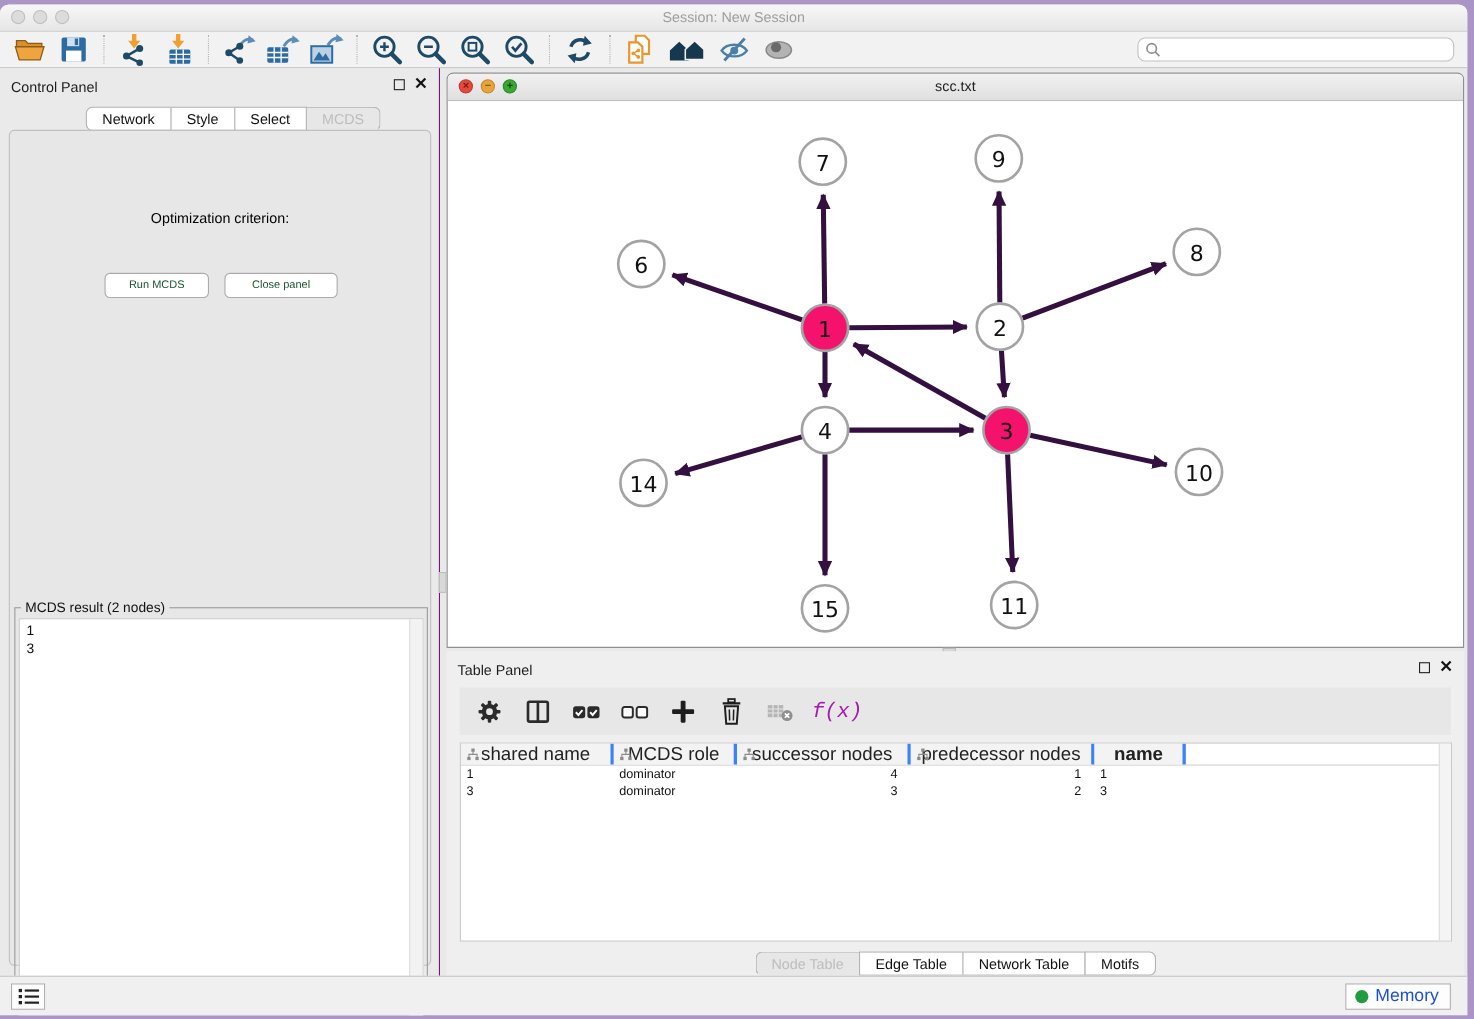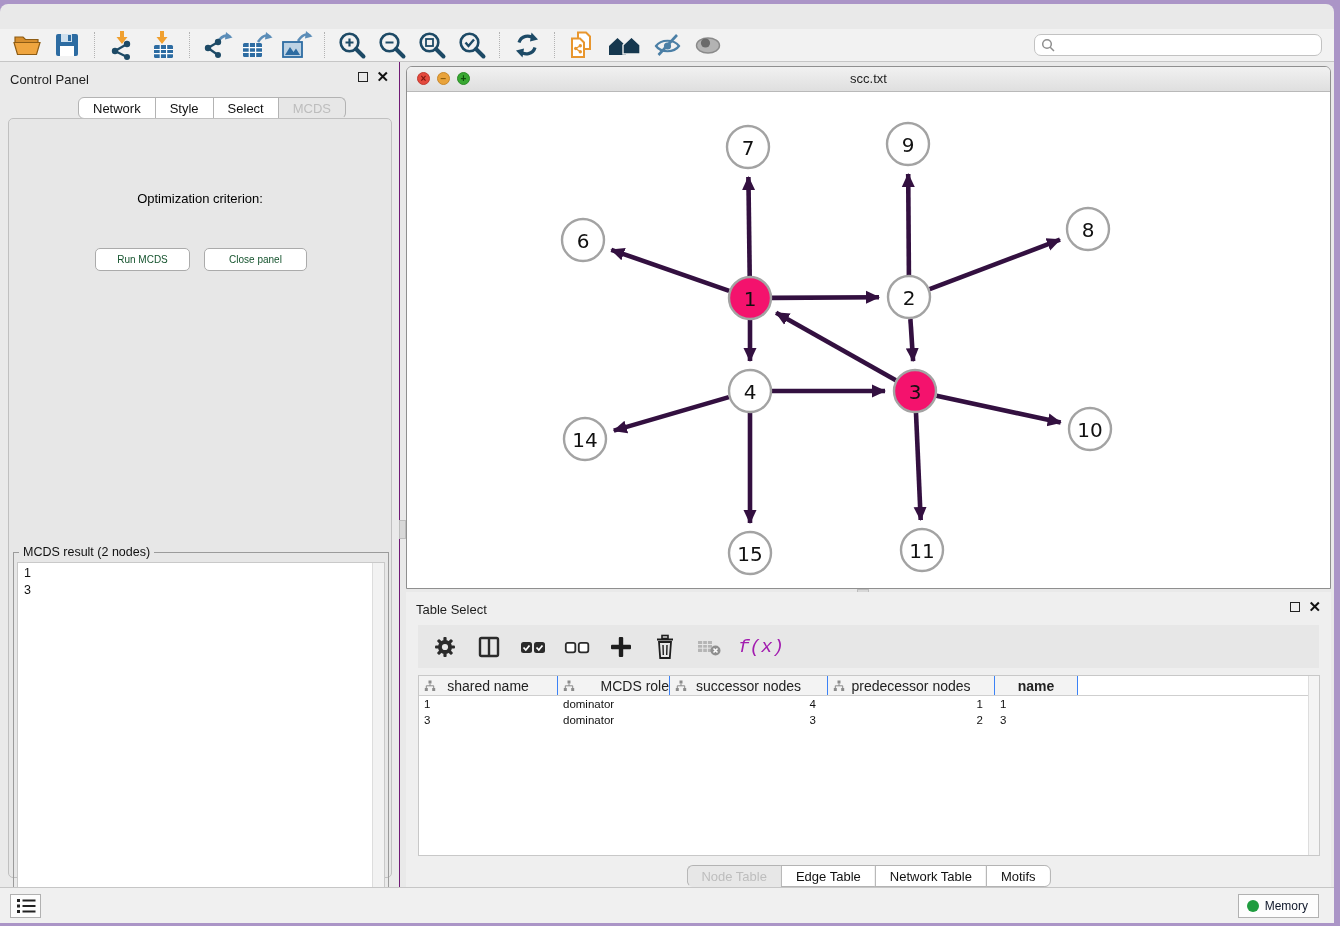--- a/index.html
+++ b/index.html
@@ -95,43 +95,51 @@
   .splitter-h{position:absolute;left:857px;top:585px;width:12px;height:6px;background:#d8d8d8;border:1px solid #bdbdbd;box-sizing:border-box;}
   
   #table-panel{position:absolute;left:406px;top:588px;width:925px;height:296px;background:#efefef;}
   #tp-toolbar{position:absolute;left:12px;right:12px;top:33px;height:43px;background:#e7e7e7;
     display:flex;align-items:center;padding-left:12px;box-sizing:border-box;gap:14px;}
   .tpbtn{display:flex;align-items:center;justify-content:center;width:30px;height:30px;flex:0 0 auto;}
   .fx{font-family:Liberation Mono, monospace;font-style:italic;font-size:19px;color:#a21caf;}
   #tp-table{position:absolute;left:12px;right:11px;top:83px;height:181px;background:#fff;
     border:1px solid #c8c8c8;box-sizing:border-box;overflow:hidden;}
   #thead{display:flex;height:19px;border-bottom:1px solid #cfcfcf;}
-  .th{position:relative;background:#f3f3f3;border-right:1px solid #3b82f6;box-sizing:border-box;
-    display:flex;align-items:center;justify-content:center;font-size:14px;color:#222;flex:0 0 auto;}
+  .th{position:relative;background:#f3f3f3;border-right:3px solid #3b82f6;box-sizing:border-box;
+    display:flex;align-items:center;justify-content:center;font-size:17px;color:#222;flex:0 0 auto;}
   .th .tree-ic{position:absolute;left:5px;top:4px;}
   .tr{display:flex;height:16px;align-items:center;}
   .td{font-size:11.5px;color:#111;box-sizing:border-box;flex:0 0 auto;white-space:nowrap;overflow:hidden;}
   .td.align-left{padding-left:5px;text-align:left;}
   .td.align-right{padding-right:12px;text-align:right;}
   #table-vtrack{position:absolute;right:0;top:0;bottom:0;width:10px;background:#f4f4f4;border-left:1px solid #ddd;}
   #table-tabs{left:50%;transform:translateX(-50%);top:273px;}
   
   #statusbar{position:absolute;left:0;bottom:0;width:100%;height:35px;
     background:#f0f0f0;border-top:1px solid #c6c6c6;}
   #task-btn{position:absolute;left:10px;top:6px;width:31px;height:24px;background:#fdfdfd;
     border:1px solid #b1b1b1;display:flex;align-items:center;justify-content:center;box-sizing:border-box;}
   #memory-btn{position:absolute;right:15px;top:6px;height:24px;padding:0 10px 0 8px;background:#fdfdfd;
-    border:1px solid #b1b1b1;display:flex;align-items:center;gap:6px;font-size:12px;color:#0f172a;box-sizing:border-box;}
+    border:1px solid #b1b1b1;display:flex;align-items:center;gap:6px;font-size:16px;color:#1d4ed8;box-sizing:border-box;}
   #memory-btn .dot{width:12px;height:12px;border-radius:50%;background:#1f9c3f;}
 </style>
 </head>
 <body>
 
 <div id="app">
 
+  <div id="titlebar">
+    <div class="lights">
+      <div class="light gray"></div>
+      <div class="light gray"></div>
+      <div class="light gray"></div>
+    </div>
+    <div class="title">Session: New Session</div>
+  </div>
 
   <div id="toolbar">
     <span class="tbtn">
       <svg width="30" height="28" viewBox="0 0 30 28">
         <path d="M3,6 L11,6 L13.5,8.5 L26,8.5 L26,11.5 L3,11.5 Z" fill="#d78f2f" stroke="#8e5c14" stroke-width="1.2"></path>
         <path d="M2,11.5 L28,11.5 L24.5,23.5 L5.5,23.5 Z" fill="#efa53f" stroke="#8e5c14" stroke-width="1.2"></path>
       </svg>
     </span>
     <span class="tbtn">
       <svg width="30" height="28" viewBox="0 0 30 28">
@@ -374,21 +382,21 @@
         <g>
           <circle cx="515" cy="459" r="21" fill="#ffffff" stroke="#a3a3a3" stroke-width="2.4"></circle>
           <text x="515" y="460" text-anchor="middle" dominant-baseline="central" font-size="20" fill="#111111">11</text>
         </g>
       </svg>
   </div>
   <div class="splitter-v"></div>
   <div class="splitter-h"></div>
 
   <div id="table-panel">
-    <div class="panel-header-text">Table Select</div>
+    <div class="panel-header-text">Table Panel</div>
     <div class="panel-icons">
       <span class="float-box"></span>
       <span class="close-x">✕</span>
     </div>
     <div id="tp-toolbar">
       <span class="tpbtn">
         <svg width="24" height="24" viewBox="0 0 24 24">
           <g fill="#2b2b2b">
             <rect x="10.4" y="2" width="3.2" height="20" rx="1"></rect>
             <rect x="10.4" y="2" width="3.2" height="20" rx="1" transform="rotate(45 12 12)"></rect>
@@ -455,21 +463,21 @@
             <svg class="tree-ic" width="12" height="12" viewBox="0 0 12 12">
               <g fill="#8b8b8b">
                 <rect x="4.5" y="0.5" width="3" height="3"></rect>
                 <rect x="0.8" y="8" width="3" height="3"></rect>
                 <rect x="8.2" y="8" width="3" height="3"></rect>
               </g>
               <path d="M6,3.5 V5.8 M2.3,8 V5.8 H9.7 V8" fill="none" stroke="#8b8b8b" stroke-width="1"></path>
             </svg>
             <span>shared name</span>
           </div>
-          <div class="th" style="width: 112px; justify-content: flex-end;">
+          <div class="th" style="width: 112px;">
             <svg class="tree-ic" width="12" height="12" viewBox="0 0 12 12">
               <g fill="#8b8b8b">
                 <rect x="4.5" y="0.5" width="3" height="3"></rect>
                 <rect x="0.8" y="8" width="3" height="3"></rect>
                 <rect x="8.2" y="8" width="3" height="3"></rect>
               </g>
               <path d="M6,3.5 V5.8 M2.3,8 V5.8 H9.7 V8" fill="none" stroke="#8b8b8b" stroke-width="1"></path>
             </svg>
             <span>MCDS role</span>
           </div>

